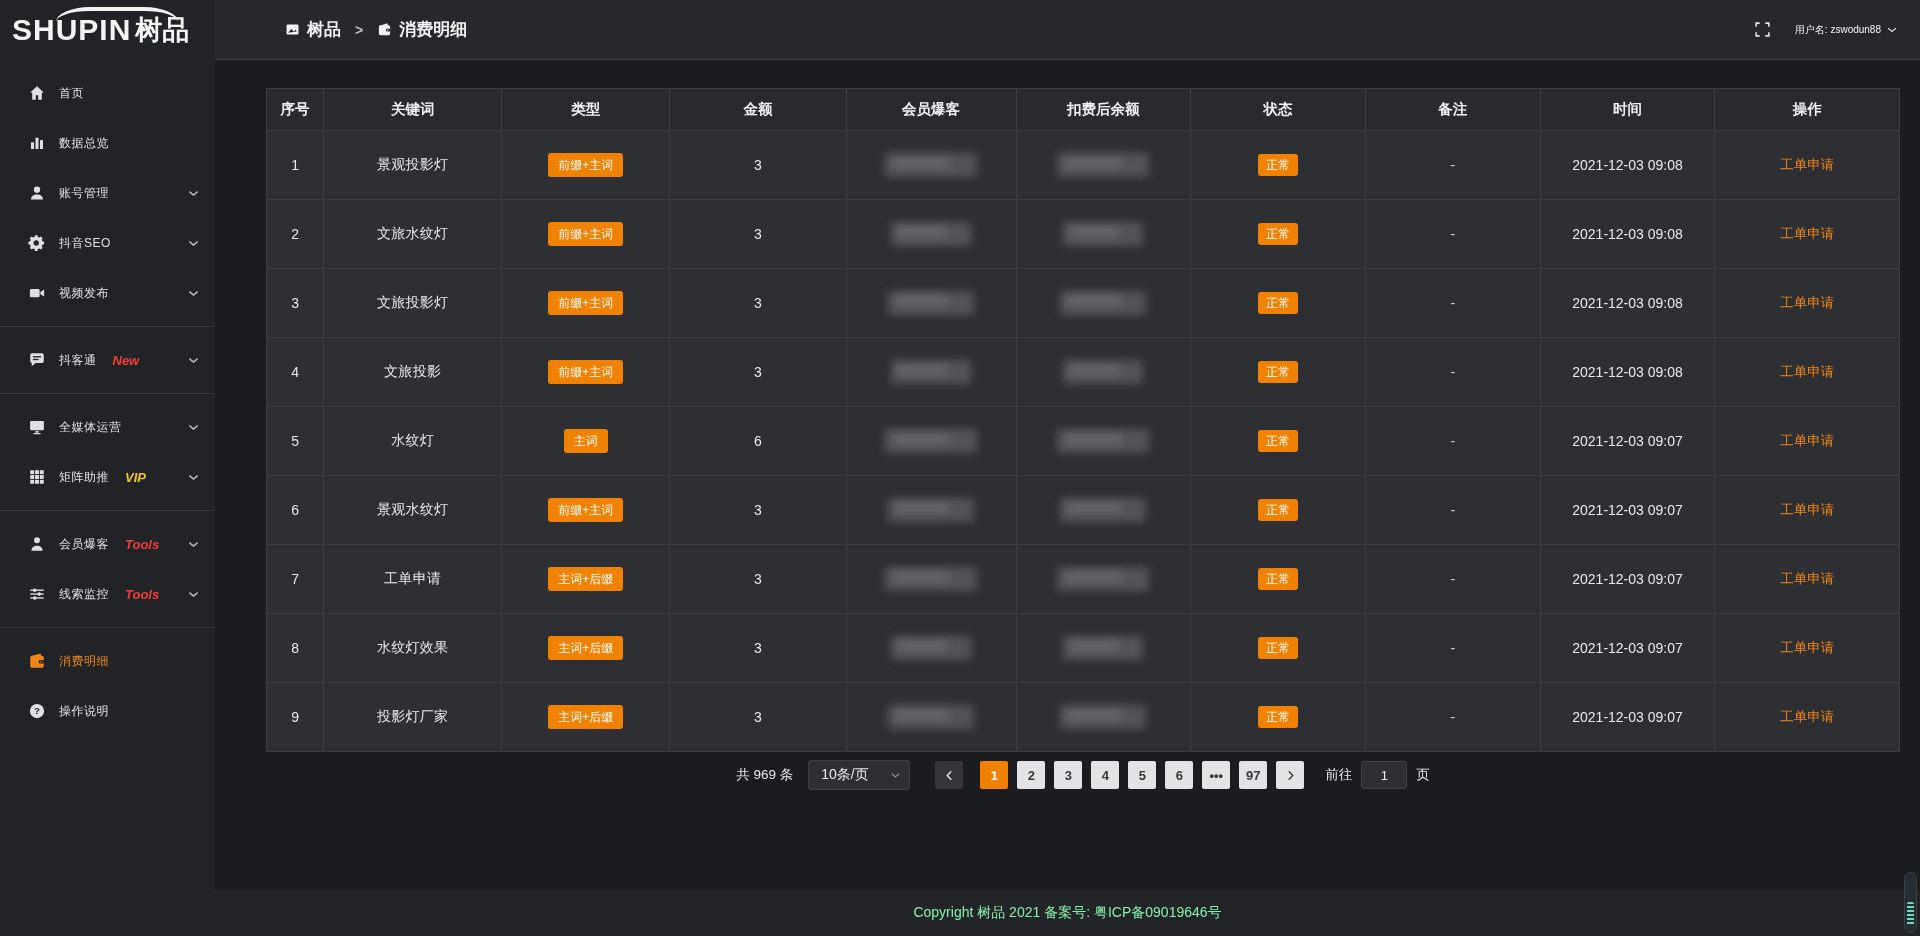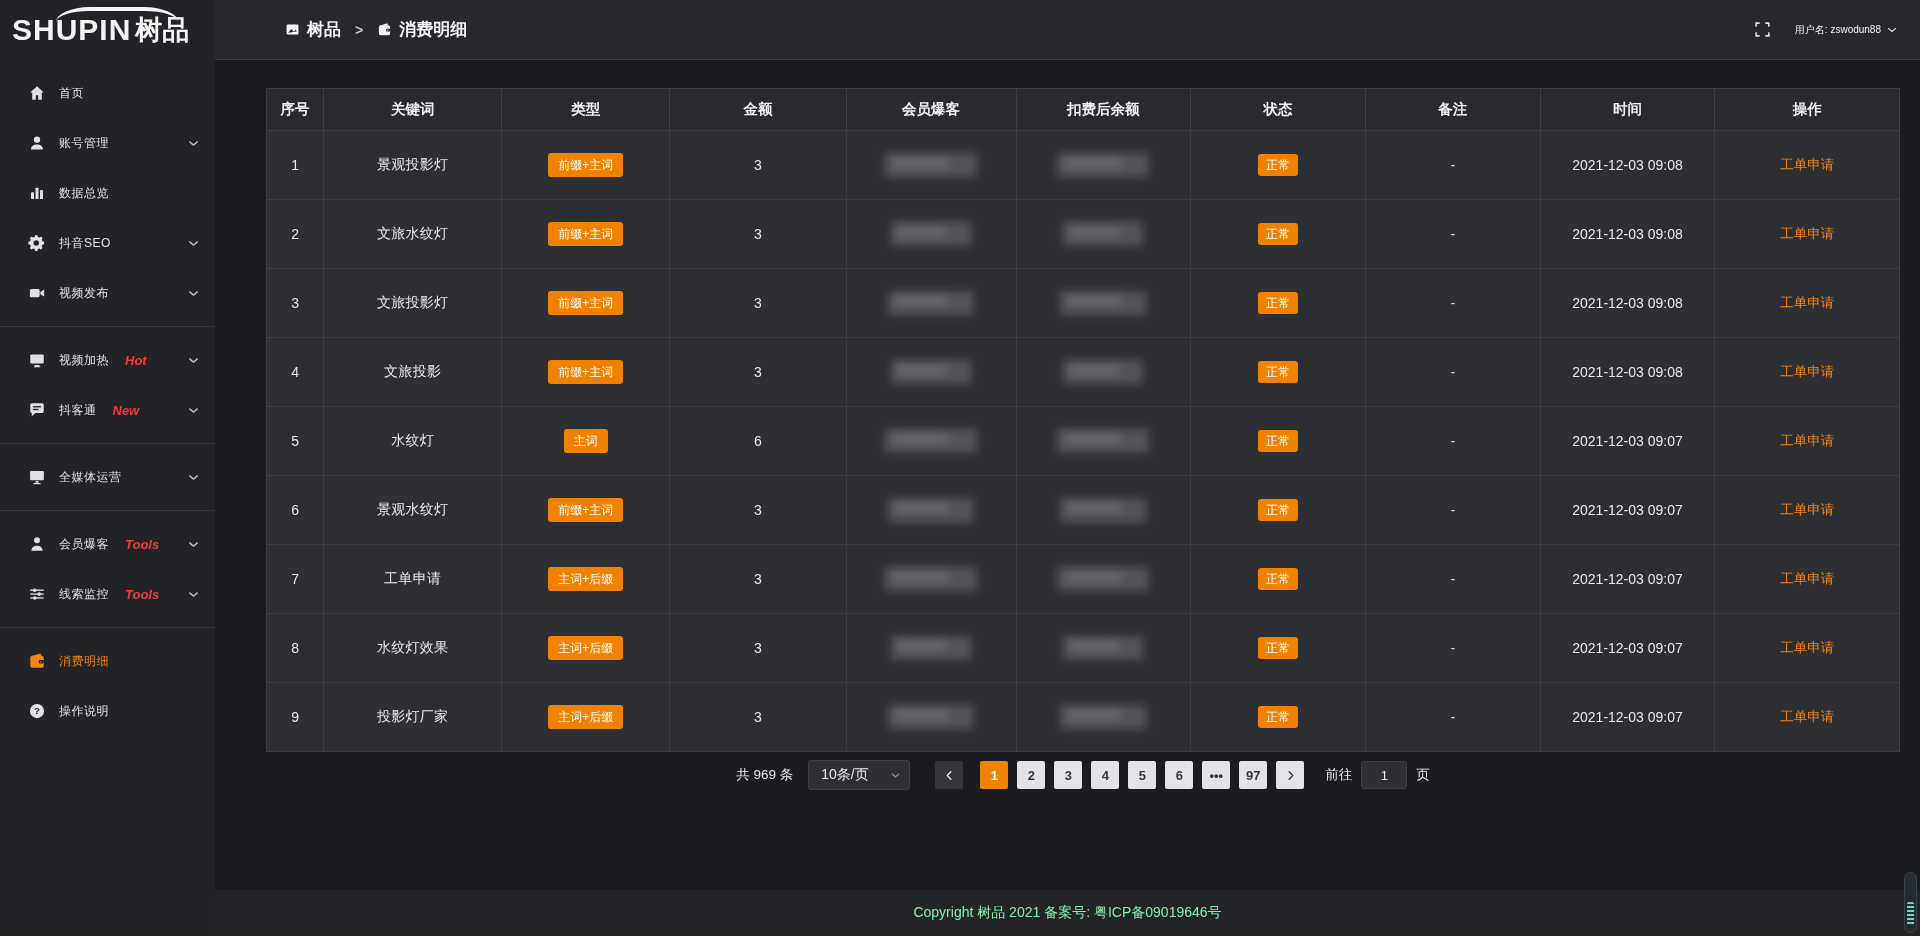--- a/index.html
+++ b/index.html
@@ -113,48 +113,48 @@
             <path d="M12 3l9 8.2h-2.6V21h-4.8v-6h-3.2v6H5.6v-9.8H3z"></path>
           </svg>
         </span>
     <span class="side-label">首页</span>
 
   </div>
 
   <div class="side-item">
     <span class="side-icon">
           <svg viewBox="0 0 24 24" fill="currentColor">
-            <circle cx="12" cy="7.5" r="4.2"></circle>
-            <path d="M4 20.5c0-4.2 3.6-6.5 8-6.5s8 2.3 8 6.5z"></path>
-          </svg>
-        </span>
-    <span class="side-label">账号管理</span>
-
-    <span class="side-chevron">
-          <svg viewBox="0 0 24 24" fill="none" stroke="currentColor" stroke-width="2.6" stroke-linecap="round" stroke-linejoin="round">
-            <path d="M5 9l7 6 7-6"></path>
-          </svg>
-        </span>
-  </div>
-
-  <div class="side-item">
-    <span class="side-icon">
-          <svg viewBox="0 0 24 24" fill="currentColor">
             <rect x="4" y="11" width="4" height="9" rx="0.5"></rect>
             <rect x="10" y="5" width="4" height="15" rx="0.5"></rect>
             <rect x="16" y="8" width="4" height="12" rx="0.5"></rect>
           </svg>
         </span>
     <span class="side-label">数据总览</span>
 
   </div>
 
   <div class="side-item">
     <span class="side-icon">
           <svg viewBox="0 0 24 24" fill="currentColor">
+            <circle cx="12" cy="7.5" r="4.2"></circle>
+            <path d="M4 20.5c0-4.2 3.6-6.5 8-6.5s8 2.3 8 6.5z"></path>
+          </svg>
+        </span>
+    <span class="side-label">账号管理</span>
+
+    <span class="side-chevron">
+          <svg viewBox="0 0 24 24" fill="none" stroke="currentColor" stroke-width="2.6" stroke-linecap="round" stroke-linejoin="round">
+            <path d="M5 9l7 6 7-6"></path>
+          </svg>
+        </span>
+  </div>
+
+  <div class="side-item">
+    <span class="side-icon">
+          <svg viewBox="0 0 24 24" fill="currentColor">
             <path d="M21.5 13.6v-3.2l-2.4-.6a7.3 7.3 0 00-.8-2l1.3-2.1-2.3-2.3-2.1 1.3a7.3 7.3 0 00-2-.8L12.6 1.5h-3.2l-.6 2.4a7.3 7.3 0 00-2 .8L4.7 3.4 2.4 5.7l1.3 2.1a7.3 7.3 0 00-.8 2l-2.4.6v3.2l2.4.6a7.3 7.3 0 00.8 2l-1.3 2.1 2.3 2.3 2.1-1.3a7.3 7.3 0 002 .8l.6 2.4h3.2l.6-2.4a7.3 7.3 0 002-.8l2.1 1.3 2.3-2.3-1.3-2.1a7.3 7.3 0 00.8-2z"></path>
             <circle cx="11" cy="12" r="3.6" fill="#222326"></circle>
           </svg>
         </span>
     <span class="side-label">抖音SEO</span>
 
     <span class="side-chevron">
           <svg viewBox="0 0 24 24" fill="none" stroke="currentColor" stroke-width="2.6" stroke-linecap="round" stroke-linejoin="round">
             <path d="M5 9l7 6 7-6"></path>
           </svg>
@@ -170,35 +170,20 @@
         </span>
     <span class="side-label">视频发布</span>
 
     <span class="side-chevron">
           <svg viewBox="0 0 24 24" fill="none" stroke="currentColor" stroke-width="2.6" stroke-linecap="round" stroke-linejoin="round">
             <path d="M5 9l7 6 7-6"></path>
           </svg>
         </span>
   </div>
 <div class="side-divider"></div>
-  <div class="side-item">
-    <span class="side-icon">
-          <svg viewBox="0 0 24 24" fill="currentColor">
-            <rect x="3" y="4.5" width="18" height="12" rx="1.6"></rect>
-            <path d="M9 18.5h6l1.2 3H7.8z"></path>
-          </svg>
-        </span>
-    <span class="side-label">视频加热</span>
-    <span class="side-badge" style="color: rgb(242, 60, 60);">Hot</span>
-    <span class="side-chevron">
-          <svg viewBox="0 0 24 24" fill="none" stroke="currentColor" stroke-width="2.6" stroke-linecap="round" stroke-linejoin="round">
-            <path d="M5 9l7 6 7-6"></path>
-          </svg>
-        </span>
-  </div>
 
   <div class="side-item">
     <span class="side-icon">
           <svg viewBox="0 0 24 24" fill="currentColor">
             <path d="M3 5.2A2.2 2.2 0 015.2 3h13.6A2.2 2.2 0 0121 5.2v8.6a2.2 2.2 0 01-2.2 2.2H10l-5 4.2V16H5.2A2.2 2.2 0 013 13.8z"></path>
             <rect x="6.5" y="6.8" width="11" height="1.8" fill="#222326"></rect>
             <rect x="6.5" y="10.4" width="7.5" height="1.8" fill="#222326"></rect>
           </svg>
         </span>
     <span class="side-label">抖客通</span>
@@ -220,20 +205,44 @@
         </span>
     <span class="side-label">全媒体运营</span>
 
     <span class="side-chevron">
           <svg viewBox="0 0 24 24" fill="none" stroke="currentColor" stroke-width="2.6" stroke-linecap="round" stroke-linejoin="round">
             <path d="M5 9l7 6 7-6"></path>
           </svg>
         </span>
   </div>
 
+  <div class="side-item">
+    <span class="side-icon">
+          <svg viewBox="0 0 24 24" fill="currentColor">
+            <g>
+              <rect x="3" y="3" width="5.2" height="5.2"></rect>
+              <rect x="9.4" y="3" width="5.2" height="5.2"></rect>
+              <rect x="15.8" y="3" width="5.2" height="5.2"></rect>
+              <rect x="3" y="9.4" width="5.2" height="5.2"></rect>
+              <rect x="9.4" y="9.4" width="5.2" height="5.2"></rect>
+              <rect x="15.8" y="9.4" width="5.2" height="5.2"></rect>
+              <rect x="3" y="15.8" width="5.2" height="5.2"></rect>
+              <rect x="9.4" y="15.8" width="5.2" height="5.2"></rect>
+              <rect x="15.8" y="15.8" width="5.2" height="5.2"></rect>
+            </g>
+          </svg>
+        </span>
+    <span class="side-label">矩阵助推</span>
+    <span class="side-badge" style="color: rgb(241, 194, 50);">VIP</span>
+    <span class="side-chevron">
+          <svg viewBox="0 0 24 24" fill="none" stroke="currentColor" stroke-width="2.6" stroke-linecap="round" stroke-linejoin="round">
+            <path d="M5 9l7 6 7-6"></path>
+          </svg>
+        </span>
+  </div>
 <div class="side-divider"></div>
   <div class="side-item">
     <span class="side-icon">
           <svg viewBox="0 0 24 24" fill="currentColor">
             <circle cx="12" cy="7" r="4"></circle>
             <path d="M4.5 21c0-4.4 3.4-6.8 7.5-6.8s7.5 2.4 7.5 6.8z"></path>
           </svg>
         </span>
     <span class="side-label">会员爆客</span>
     <span class="side-badge" style="color: rgb(242, 60, 60);">Tools</span>

